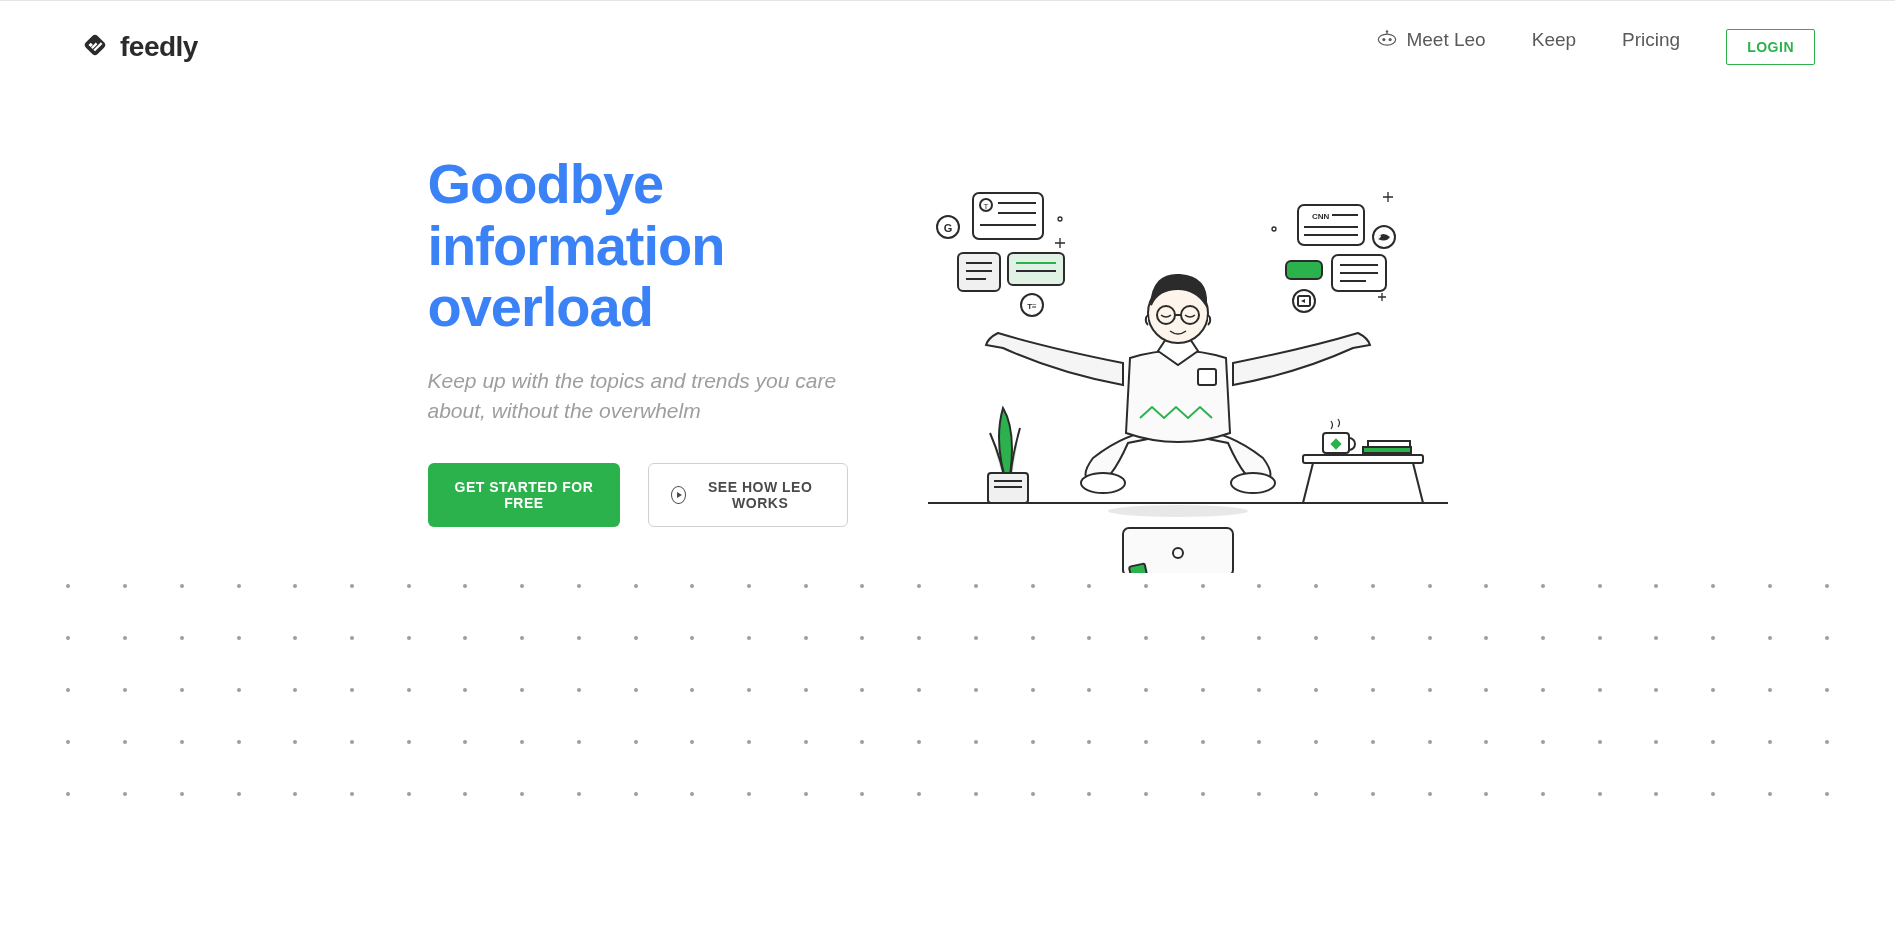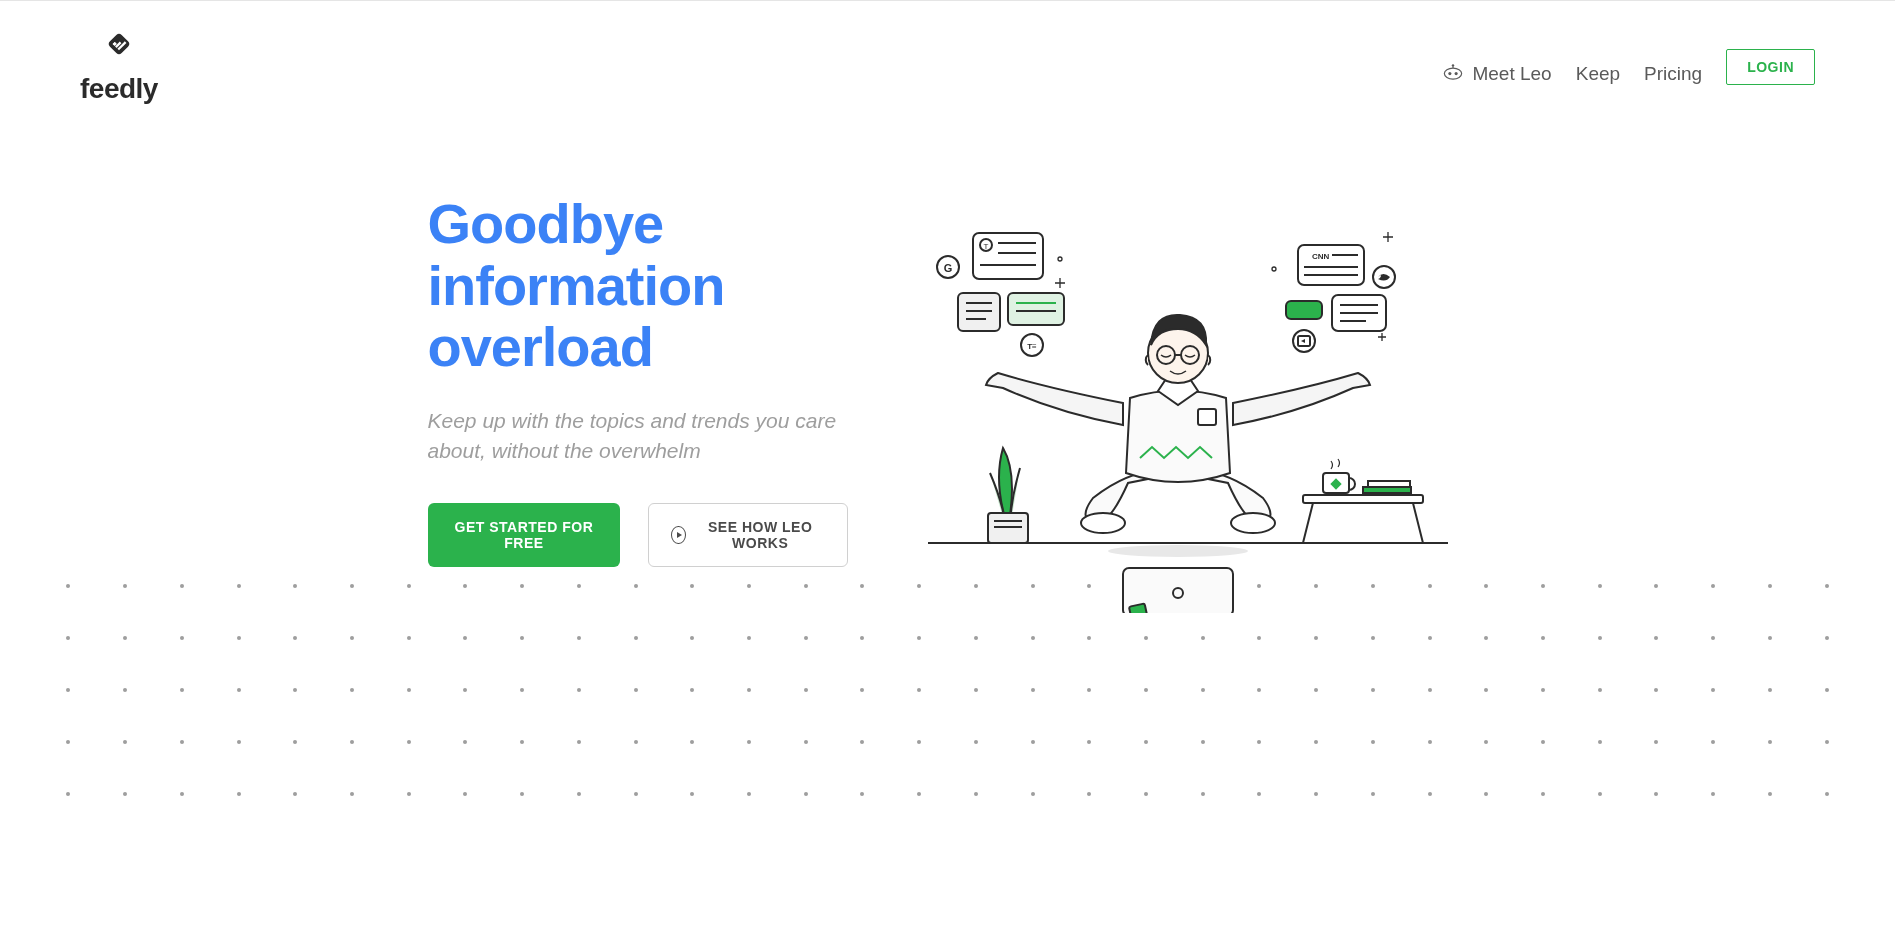--- a/index.html
+++ b/index.html
@@ -1,21 +1,21 @@
 <!DOCTYPE html>
 <html><head>
   <meta charset="utf-8">
   <style>
     * { margin: 0; padding: 0; box-sizing: border-box; }
     body { font-family: -apple-system, BlinkMacSystemFont, "Segoe UI", Helvetica, Arial, sans-serif; background: #fff; border-top: 1px solid #e5e5e5; overflow-x: hidden; }
     .header { display: flex; justify-content: space-between; align-items: center; padding: 28px 80px; }
-    .logo-wrap { display: flex; align-items: center; gap: 10px; flex-direction: column; }
+    .logo-wrap { display: flex; align-items: center; gap: 10px; }
     .logo-wrap svg { width: 30px; height: 30px; }
     .logo-text { font-size: 28px; font-weight: 700; color: #2b2b2b; letter-spacing: -0.5px; }
-    .nav { display: flex; align-items: flex-end; gap: 24px; }
+    .nav { display: flex; align-items: flex-start; gap: 46px; }
     .nav-link { color: #5a5a5a; font-size: 19px; text-decoration: none; display: flex; align-items: center; gap: 8px; cursor: pointer; }
     .login-btn { border: 1px solid #2bb24c; color: #2bb24c; background: #fff; padding: 9px 20px; border-radius: 2px; font-size: 14px; font-weight: 700; letter-spacing: 0.5px; cursor: pointer; }
     .hero { display: flex; justify-content: center; gap: 60px; padding: 40px 80px 0; position: relative; }
     .hero-text { max-width: 420px; padding-top: 20px; }
     .hero-title { font-size: 56px; font-weight: 800; color: #3b82f6; line-height: 1.1; margin-bottom: 28px; letter-spacing: -1px; }
     .hero-sub { font-size: 21px; color: #9e9e9e; line-height: 1.45; margin-bottom: 36px; font-style: italic; }
     .cta-row { display: flex; gap: 28px; }
     .btn-primary { background: #2bb24c; color: #fff; border: none; padding: 16px 24px; border-radius: 6px; font-size: 14px; font-weight: 700; letter-spacing: 0.5px; cursor: pointer; }
     .btn-secondary { background: #fff; color: #4a4a4a; border: 1px solid #d0d0d0; padding: 8px 22px; border-radius: 6px; font-size: 14px; font-weight: 600; letter-spacing: 0.5px; cursor: pointer; display: flex; align-items: center; gap: 10px; }
     .play-icon { width: 18px; height: 18px; border: 1.5px solid #4a4a4a; border-radius: 50%; display: flex; align-items: center; justify-content: center; }

